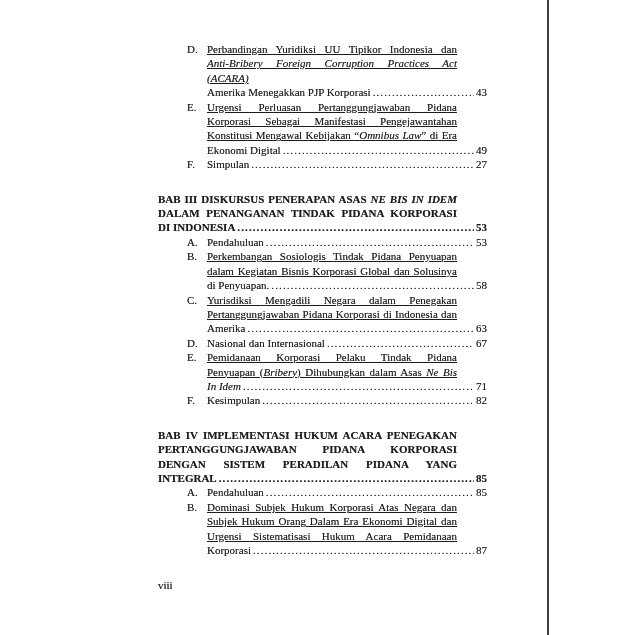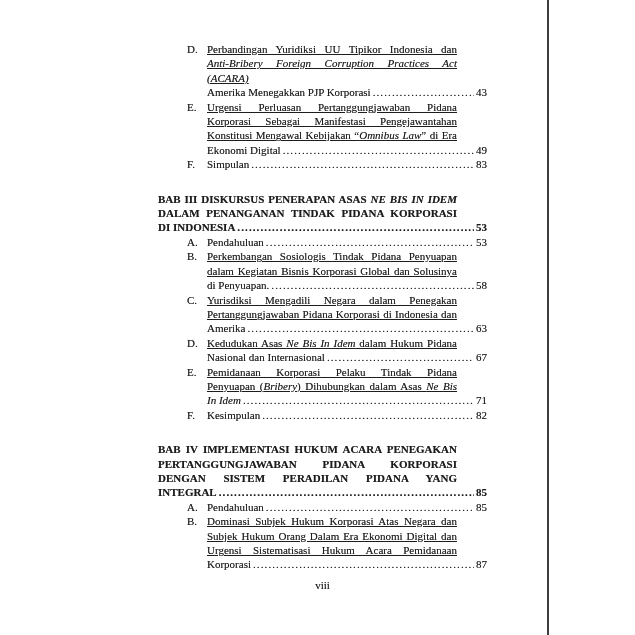--- a/index.html
+++ b/index.html
@@ -52,21 +52,20 @@
     margin-left: 2px;
     margin-right: 1px;
   }
   .pg { flex: 0 0 auto; min-width: 12px; text-align: right; }
   .it { font-style: italic; }
   .footer {
     position: absolute;
     left: 158px;
     top: 579px;
     width: 329px;
-    text-align: center;
     font-size: 11px;
     color: #1d1d1d;
     text-shadow: 0 0 0.4px rgba(20,20,20,0.55);
   }
   .edge {
     position: absolute;
     left: 547px;
     top: 0;
     width: 2px;
     height: 635px;
@@ -102,21 +101,21 @@
             <span class="pg">49</span>
           </div>
         </div>
       </div>
       <div class="item">
         <span class="label">F.</span>
         <div class="ibody">
           <div class="line end">
             <span class="txt"><span>Simpulan</span></span>
             <span class="dots">............................................................................................................................................................................................................................</span>
-            <span class="pg">83</span>
+            <span class="pg">27</span>
           </div>
         </div>
       </div>
       <div class="chapter">
         <div class="line fill"><span>BAB III DISKURSUS PENERAPAN ASAS </span><span class="it">NE BIS IN IDEM</span></div>
         <div class="line fill"><span>DALAM PENANGANAN TINDAK PIDANA KORPORASI</span></div>
         <div class="line end">
           <span class="txt"><span>DI INDONESIA</span></span>
           <span class="dots">............................................................................................................................................................................................................................</span>
           <span class="pg">53</span>
@@ -152,21 +151,20 @@
           <div class="line end">
             <span class="txt"><span>Amerika</span></span>
             <span class="dots">............................................................................................................................................................................................................................</span>
             <span class="pg">63</span>
           </div>
         </div>
       </div>
       <div class="item">
         <span class="label">D.</span>
         <div class="ibody">
-          <div class="line fill"><span>Kedudukan Asas </span><span class="it">Ne Bis In Idem</span><span> dalam Hukum Pidana</span></div>
           <div class="line end">
             <span class="txt"><span>Nasional dan Internasional</span></span>
             <span class="dots">............................................................................................................................................................................................................................</span>
             <span class="pg">67</span>
           </div>
         </div>
       </div>
       <div class="item">
         <span class="label">E.</span>
         <div class="ibody">

